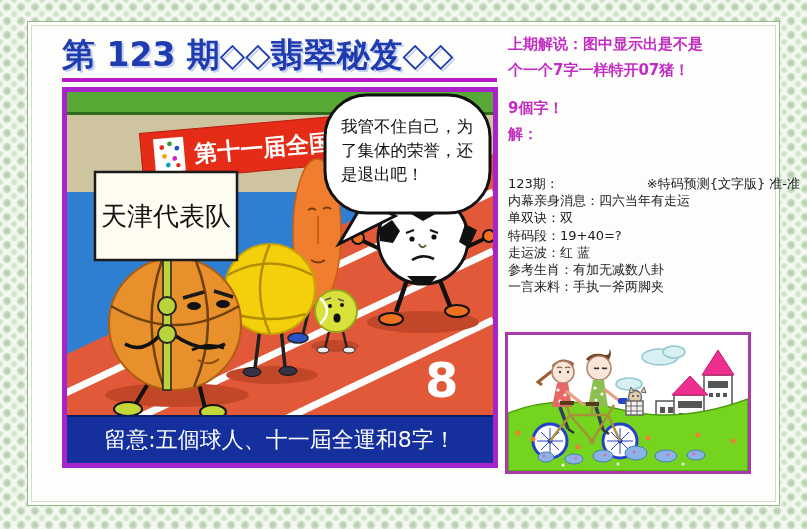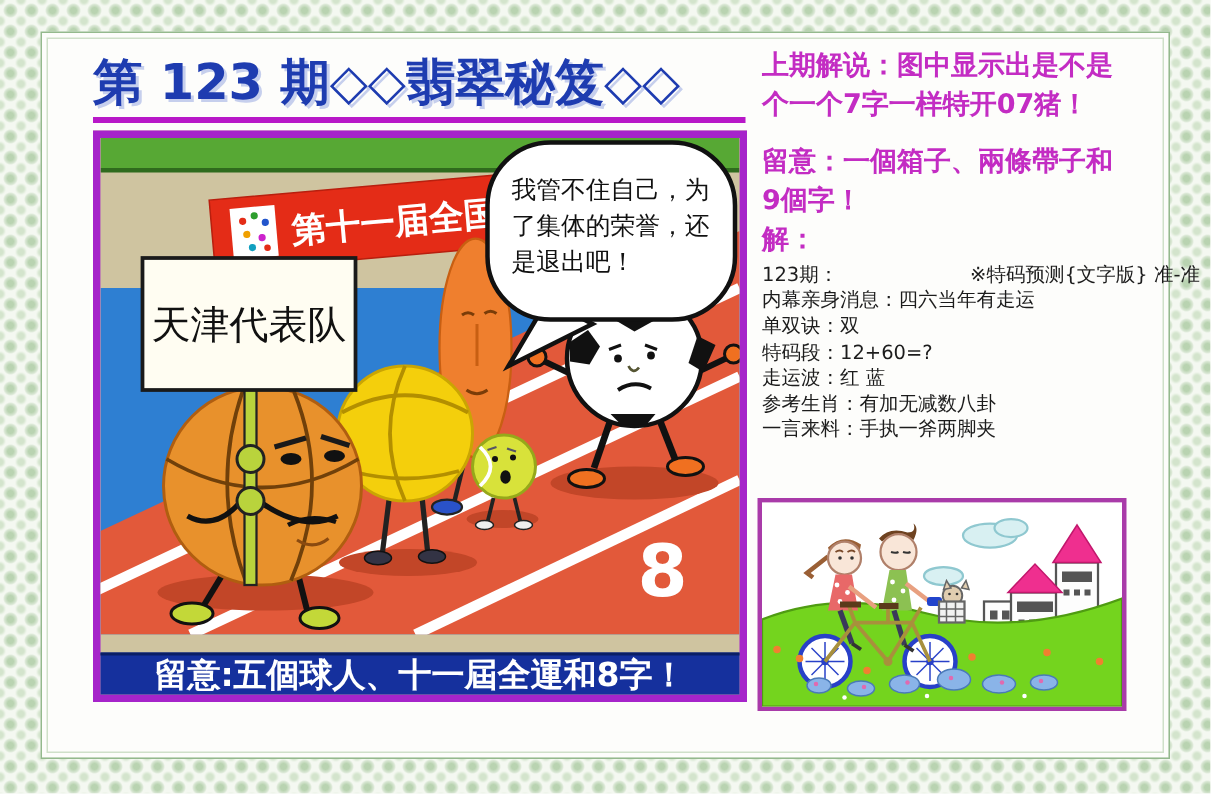--- a/index.html
+++ b/index.html
@@ -32,28 +32,28 @@
   .title-rule{
     position:absolute;left:62px;top:78px;width:435px;height:4px;
     background:#b818c8;
   }
   .comic-frame{
     position:absolute;left:62px;top:87px;width:436px;height:381px;
     border:5px solid #a624ca;box-sizing:border-box;background:#cfc4a0;
   }
   .comic-frame svg{display:block;}
   .comic-notice{
-    position:absolute;left:0;bottom:0;width:100%;height:28px;
+    position:absolute;left:0;bottom:0;width:100%;height:48px;
     background:#15309d;border-top:2px solid #0a1e66;box-sizing:border-box;
     display:flex;align-items:center;justify-content:center;
-    color:#ffffff;font-weight:bold;font-size:22px;white-space:nowrap;
+    color:#ffffff;font-weight:normal;font-size:22px;white-space:nowrap;
   }
   .red-block{
     position:absolute;left:508px;top:31px;width:285px;
-    color:#c32cc3;font-weight:bold;font-size:18px;line-height:26px;
+    color:#c32cc3;font-weight:bold;font-size:15px;line-height:26px;
   }
   .red-block p{margin:0;}
   .red-block .gap{height:12px;}
   .black-list{
     position:absolute;left:508px;top:175px;width:292px;
     color:#1c1c1c;font-size:13px;line-height:17.2px;
   }
   .black-list .row1{display:flex;justify-content:space-between;}
   .black-list div{white-space:nowrap;gap:40px;}
   .bike-frame{
@@ -204,33 +204,32 @@
 
     <text x="358" y="305" font-size="48" font-weight="bold" fill="#ffffff">8</text>
   </svg>
   <div class="comic-notice">留意:五個球人、十一屆全運和8字！</div>
 </div>
 
 <div class="red-block">
   <p>上期解说：图中显示出是不是</p>
   <p>个一个7字一样特开07猪！</p>
   <div class="gap"></div>
-  <p>留意：一個箱子、兩條帶子和</p>
   <p>9個字！</p>
   <p>解：</p>
 </div>
 
 <div class="black-list">
   <div class="row1">
     <span>123期：</span>
     <span>※特码预测{文字版} 准-准</span>
   </div>
   <div>内幕亲身消息：四六当年有走运</div>
   <div>单双诀：双</div>
-  <div>特码段：12+60=?</div>
+  <div>特码段：19+40=?</div>
   <div>走运波：红 蓝</div>
   <div>参考生肖：有加无减数八卦</div>
   <div>一言来料：手执一斧两脚夹</div>
 </div>
 
 <div class="bike-frame">
   <svg viewBox="0 0 240 136" width="240" height="136">
     <rect width="240" height="136" fill="#ffffff"></rect>
 
     <g fill="#d8f0f2" stroke="#8fc8d0" stroke-width="1.5">

